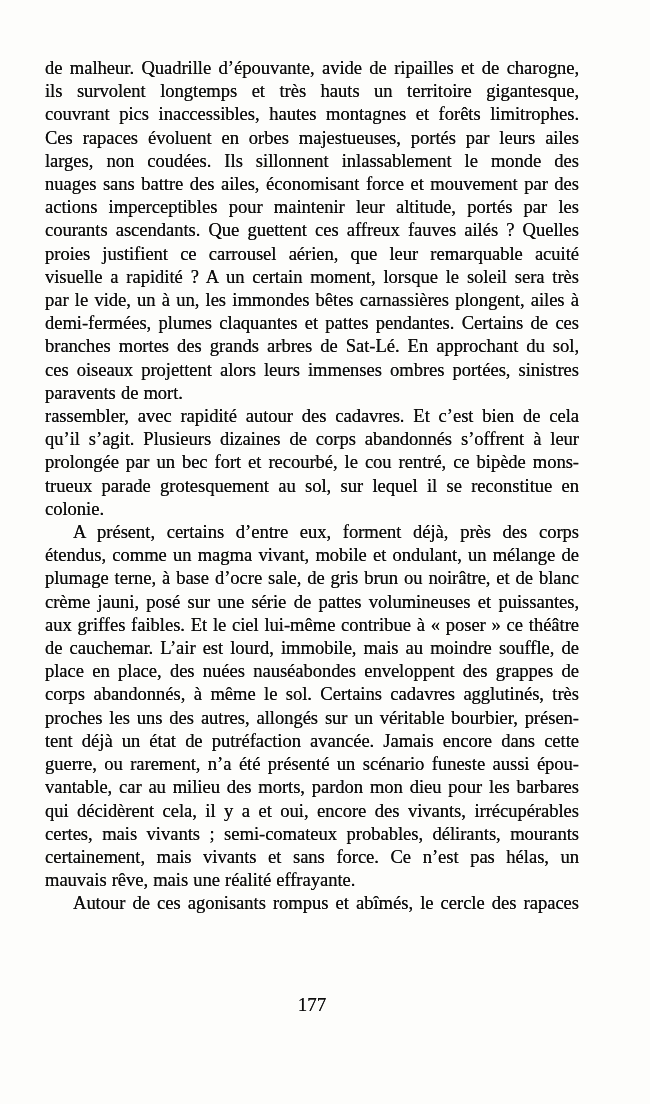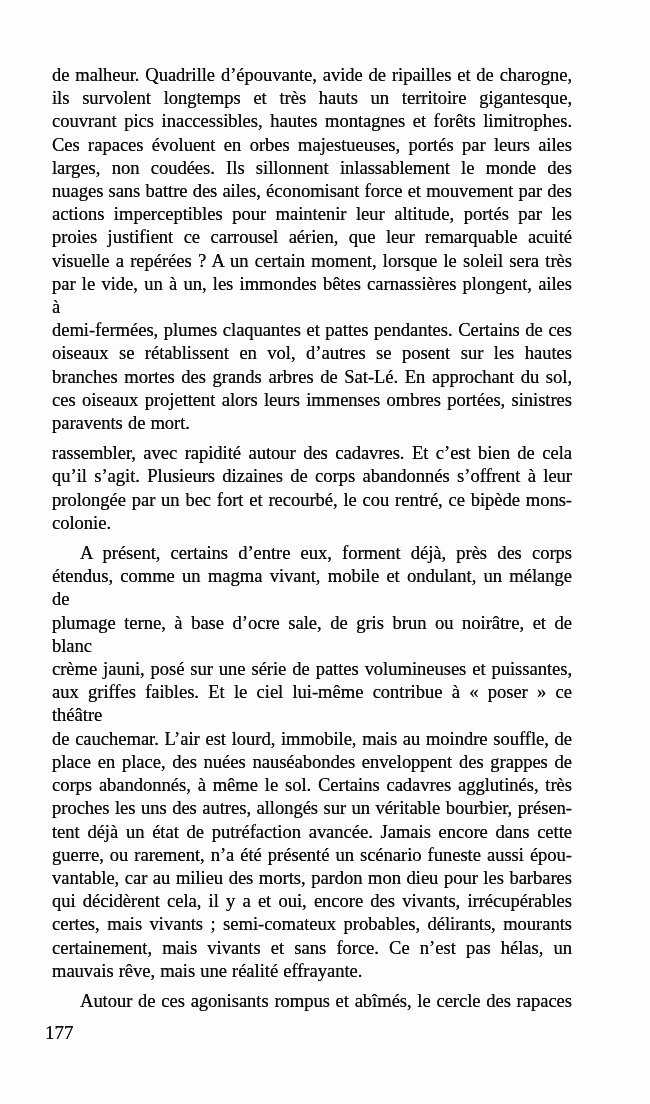--- a/index.html
+++ b/index.html
@@ -20,69 +20,70 @@
     position: absolute;
     left: 45px;
     top: 56px;
     width: 534px;
     font-size: 18.6px;
     line-height: 23.2px;
     text-shadow: 0 0 0.5px rgba(10,10,10,0.85);
     letter-spacing: -0.05px;
     word-spacing: 0.5px;
   }
-  .para { margin: 7px; padding: 0; }
+  .para { margin: 0; padding: 0; }
   .line {
     text-align: justify;
     text-align-last: justify;
     -moz-text-align-last: justify;
     white-space: normal;
   }
   .line.end {
     text-align-last: left;
     -moz-text-align-last: left;
   }
   .line.indent { text-indent: 28px; }
   .page-number {
     position: absolute;
     left: 45px;
-    top: 1022px;
+    top: 994px;
     width: 534px;
-    text-align: left;
+    text-align: center;
     font-size: 19px;
     line-height: 22px;
     text-shadow: 0 0 0.5px rgba(10,10,10,0.85);
   }
 </style>
 </head>
 <body>
 
 <div class="page">
   <div class="text-block">
       <div class="para">
         <div class="line">de malheur. Quadrille d’épouvante, avide de ripailles et de charogne,</div>
         <div class="line">ils survolent longtemps et très hauts un territoire gigantesque,</div>
         <div class="line">couvrant pics inaccessibles, hautes montagnes et forêts limitrophes.</div>
         <div class="line">Ces rapaces évoluent en orbes majestueuses, portés par leurs ailes</div>
         <div class="line">larges, non coudées. Ils sillonnent inlassablement le monde des</div>
         <div class="line">nuages sans battre des ailes, économisant force et mouvement par des</div>
         <div class="line">actions imperceptibles pour maintenir leur altitude, portés par les</div>
+        <div class="line">courants ascendants. Que guettent ces affreux fauves ailés ? Quelles</div>
         <div class="line">proies justifient ce carrousel aérien, que leur remarquable acuité</div>
-        <div class="line">visuelle a repérées ? A un certain moment, lorsque le soleil sera très</div>
+        <div class="line">visuelle a rapidité ? A un certain moment, lorsque le soleil sera très</div>
         <div class="line">par le vide, un à un, les immondes bêtes carnassières plongent, ailes à</div>
         <div class="line">demi-fermées, plumes claquantes et pattes pendantes. Certains de ces</div>
-        <div class="line">oiseaux se rétablissent en vol, d’autres se posent sur les hautes</div>
         <div class="line">branches mortes des grands arbres de Sat-Lé. En approchant du sol,</div>
         <div class="line">ces oiseaux projettent alors leurs immenses ombres portées, sinistres</div>
         <div class="line end">paravents de mort.</div>
       </div>
       <div class="para">
         <div class="line">rassembler, avec rapidité autour des cadavres. Et c’est bien de cela</div>
         <div class="line">qu’il s’agit. Plusieurs dizaines de corps abandonnés s’offrent à leur</div>
         <div class="line">prolongée par un bec fort et recourbé, le cou rentré, ce bipède mons-</div>
+        <div class="line">trueux parade grotesquement au sol, sur lequel il se reconstitue en</div>
         <div class="line end">colonie.</div>
       </div>
       <div class="para">
         <div class="line indent">A présent, certains d’entre eux, forment déjà, près des corps</div>
         <div class="line">étendus, comme un magma vivant, mobile et ondulant, un mélange de</div>
         <div class="line">plumage terne, à base d’ocre sale, de gris brun ou noirâtre, et de blanc</div>
         <div class="line">crème jauni, posé sur une série de pattes volumineuses et puissantes,</div>
         <div class="line">aux griffes faibles. Et le ciel lui-même contribue à « poser » ce théâtre</div>
         <div class="line">de cauchemar. L’air est lourd, immobile, mais au moindre souffle, de</div>
         <div class="line">place en place, des nuées nauséabondes enveloppent des grappes de</div>

